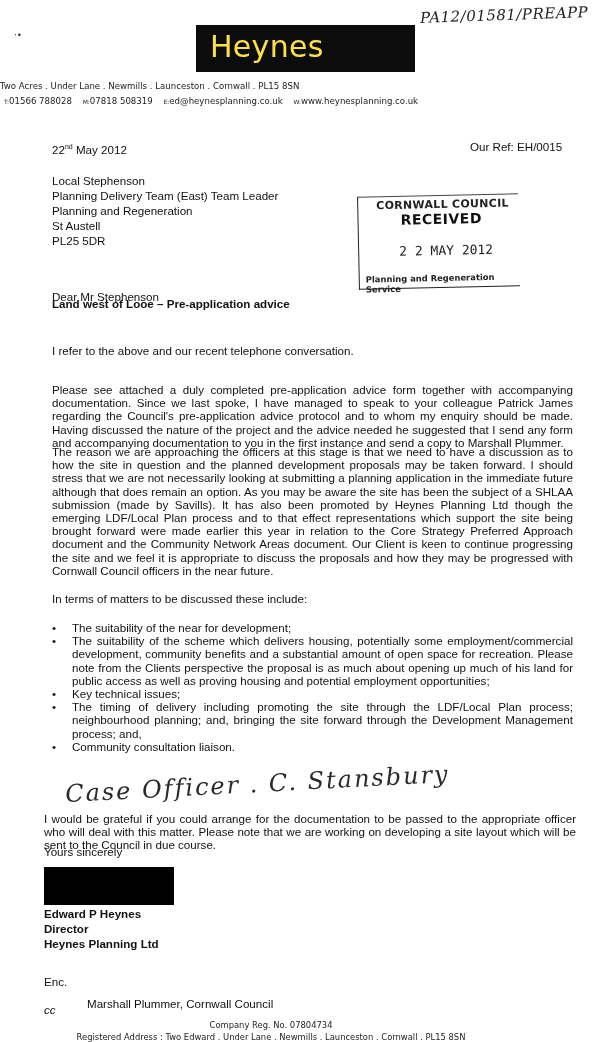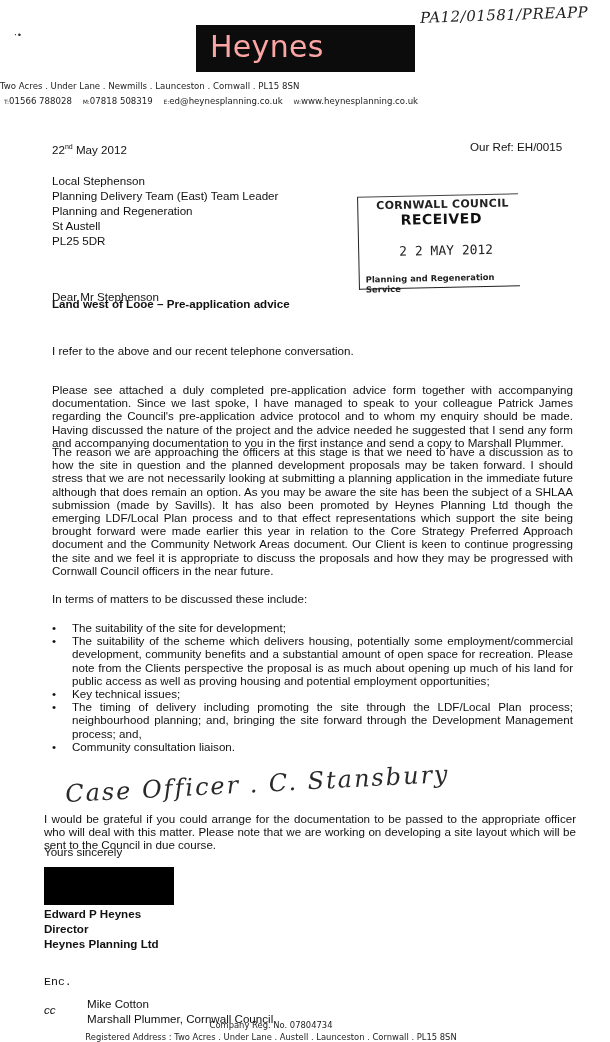--- a/index.html
+++ b/index.html
@@ -1,21 +1,21 @@
 <!DOCTYPE html>
 <html><head>
 <meta charset="utf-8">
 <style>
   html, body { margin: 0; padding: 0; background: #ffffff; }
   body { width: 610px; height: 1042px; position: relative; overflow: hidden; color: #111; font-family: "Liberation Sans", sans-serif; }
   .abs { position: absolute; }
   .scan-dot { left: 14px; top: 30px; font-size: 9px; color: #333; font-family: "DejaVu Sans", sans-serif; }
   .handref { left: 420px; top: 6px; font-family: "DejaVu Serif", serif; font-style: italic; font-size: 15px; color: #222; letter-spacing: 0.5px; transform: rotate(-2deg); }
   .logo-box { left: 196px; top: 25px; width: 219px; height: 47px; background: #0c0c0c; }
-  .logo-text { position: absolute; left: 14px; top: 4px; color: #fca5a5; font-size: 30px; font-family: "DejaVu Sans", sans-serif; font-weight: normal; letter-spacing: 0.3px; }
+  .logo-text { position: absolute; left: 14px; top: 4px; color: #fde047; font-size: 30px; font-family: "DejaVu Sans", sans-serif; font-weight: normal; letter-spacing: 0.3px; }
   .addr { left: 0; width: 610px; text-align: left; font-size: 8.6px; color: #222; font-family: "DejaVu Sans", sans-serif; }
   .addr1 { top: 81px; }
   .addr2 { top: 96px; }
   .contact span { margin: 0 4px; }
   .contact small { font-size: 6px; }
   .body-text { font-size: 11.6px; line-height: 13.2px; color: #111; font-family: "Liberation Sans", sans-serif; }
   .date { left: 52px; top: 140px; }
   .date sup { font-size: 7px; }
   .ourref { left: 470px; top: 140px; }
   .recipient { left: 52px; top: 174px; }
@@ -31,21 +31,21 @@
   .p2 { top: 383px; }
   .p3 { top: 445px; }
   .bullets { left: 52px; width: 521px; top: 622px; }
   .bullet { position: relative; padding-left: 20px; text-align: justify; }
   .bullet .dot { position: absolute; left: 0; top: 0; }
   .handnote { left: 65px; top: 770px; font-family: "DejaVu Serif", serif; font-style: italic; font-size: 24px; color: #2a2a2a; letter-spacing: 2px; transform: rotate(-3deg); }
   .p5 { top: 812px; left: 44px; width: 532px; }
   .closing { left: 44px; top: 845px; }
   .redact { left: 44px; top: 867px; width: 130px; height: 38px; background: #000; }
   .sig-block { left: 44px; top: 907px; font-weight: bold; }
-  .enc { left: 44px; top: 975px; font-family: Liberation Mono, monospace; }
+  .enc { left: 44px; top: 975px; }
   .footer { left: 0; width: 542px; text-align: center; font-family: "DejaVu Sans", sans-serif; font-size: 8.4px; color: #222; }
   .footer1 { top: 1010px; }
 </style>
 </head>
 <body>
 
 <div class="abs scan-dot">·•</div>
 
 <div class="abs handref">PA12/01581/PREAPP</div>
 
@@ -82,21 +82,21 @@
 <div class="abs body-text" style="left:52px; top:290px;">Dear Mr Stephenson</div>
 
 <div class="abs body-text subject">Land west of Looe – Pre-application advice</div>
 
 <div class="abs body-text para p1">I refer to the above and our recent telephone conversation.</div>
 <div class="abs body-text para p2">Please see attached a duly completed pre-application advice form together with accompanying documentation.  Since we last spoke, I have managed to speak to your colleague Patrick James regarding the Council's pre-application advice protocol and to whom my enquiry should be made. Having discussed the nature of the project and the advice needed he suggested that I send any form and accompanying documentation to you in the first instance and send a copy to Marshall Plummer.</div>
 <div class="abs body-text para p3">The reason we are approaching the officers at this stage is that we need to have a discussion as to how the site in question and the planned development proposals may be taken forward.  I should stress that we are not necessarily looking at submitting a planning application in the immediate future although that does remain an option.  As you may be aware the site has been the subject of a SHLAA submission (made by Savills).  It has also been promoted by Heynes Planning Ltd though the emerging LDF/Local Plan process and to that effect representations which support the site being brought forward were made earlier this year in relation to the Core Strategy Preferred Approach document and the Community Network Areas document.  Our Client is keen to continue progressing the site and we feel it is appropriate to discuss the proposals and how they may be progressed with Cornwall Council officers in the near future.</div>
 <div class="abs body-text para" style="top:592px;">In terms of matters to be discussed these include:</div>
 
 <div class="abs body-text bullets" style="top:621px;">
-  <div class="bullet"><span class="dot">•</span><span>The suitability of the site for development;</span></div>
+  <div class="bullet"><span class="dot">•</span><span>The suitability of the near for development;</span></div>
   <div class="bullet"><span class="dot">•</span><span>The suitability of the scheme which delivers housing, potentially some employment/commercial development, community benefits and a substantial amount of open space for recreation.  Please note from the Clients perspective the proposal is as much about opening up much of his land for public access as well as proving housing and potential employment opportunities;</span></div>
   <div class="bullet"><span class="dot">•</span><span>Key technical issues;</span></div>
   <div class="bullet"><span class="dot">•</span><span>The timing of delivery including promoting the site through the LDF/Local Plan process; neighbourhood planning; and, bringing the site forward through the Development Management process; and,</span></div>
   <div class="bullet"><span class="dot">•</span><span>Community consultation liaison.</span></div>
 </div>
 
 <div class="abs handnote">Case Officer . C. Stansbury</div>
 
 <div class="abs body-text para p5">I would be grateful if you could arrange for the documentation to be passed to the appropriate officer who will deal with this matter. Please note that we are working on developing a site layout which will be sent to the Council in due course.</div>
 
@@ -107,19 +107,18 @@
 <div class="abs body-text sig-block">
   <div style="height:15px">Edward P Heynes</div>
   <div style="height:15px">Director</div>
   <div style="height:15px">Heynes Planning Ltd</div>
 </div>
 
 <div class="abs body-text enc">Enc.</div>
 
 <div class="abs body-text" style="left:44px; top:1003px;font-style:italic;">cc</div>
 <div class="abs body-text" style="left:87px; top:997px;">
-  <div style="height:15px">Mike Cotton</div>
   <div style="height:15px">Marshall Plummer, Cornwall Council</div>
 </div>
 
 <div class="abs footer footer1" style="top:1030px; left:0;"></div>
 <div class="abs footer" style="top:1020px;">Company Reg. No. 07804734</div>
-<div class="abs footer" style="top:1032px;">Registered Address : Two Acres . Under Lane . Austell . Launceston . Cornwall . PL15 8SN</div>
+<div class="abs footer" style="top:1032px;">Registered Address : Two Edward . Under Lane . Newmills . Launceston . Cornwall . PL15 8SN</div>
 
 </body></html>

